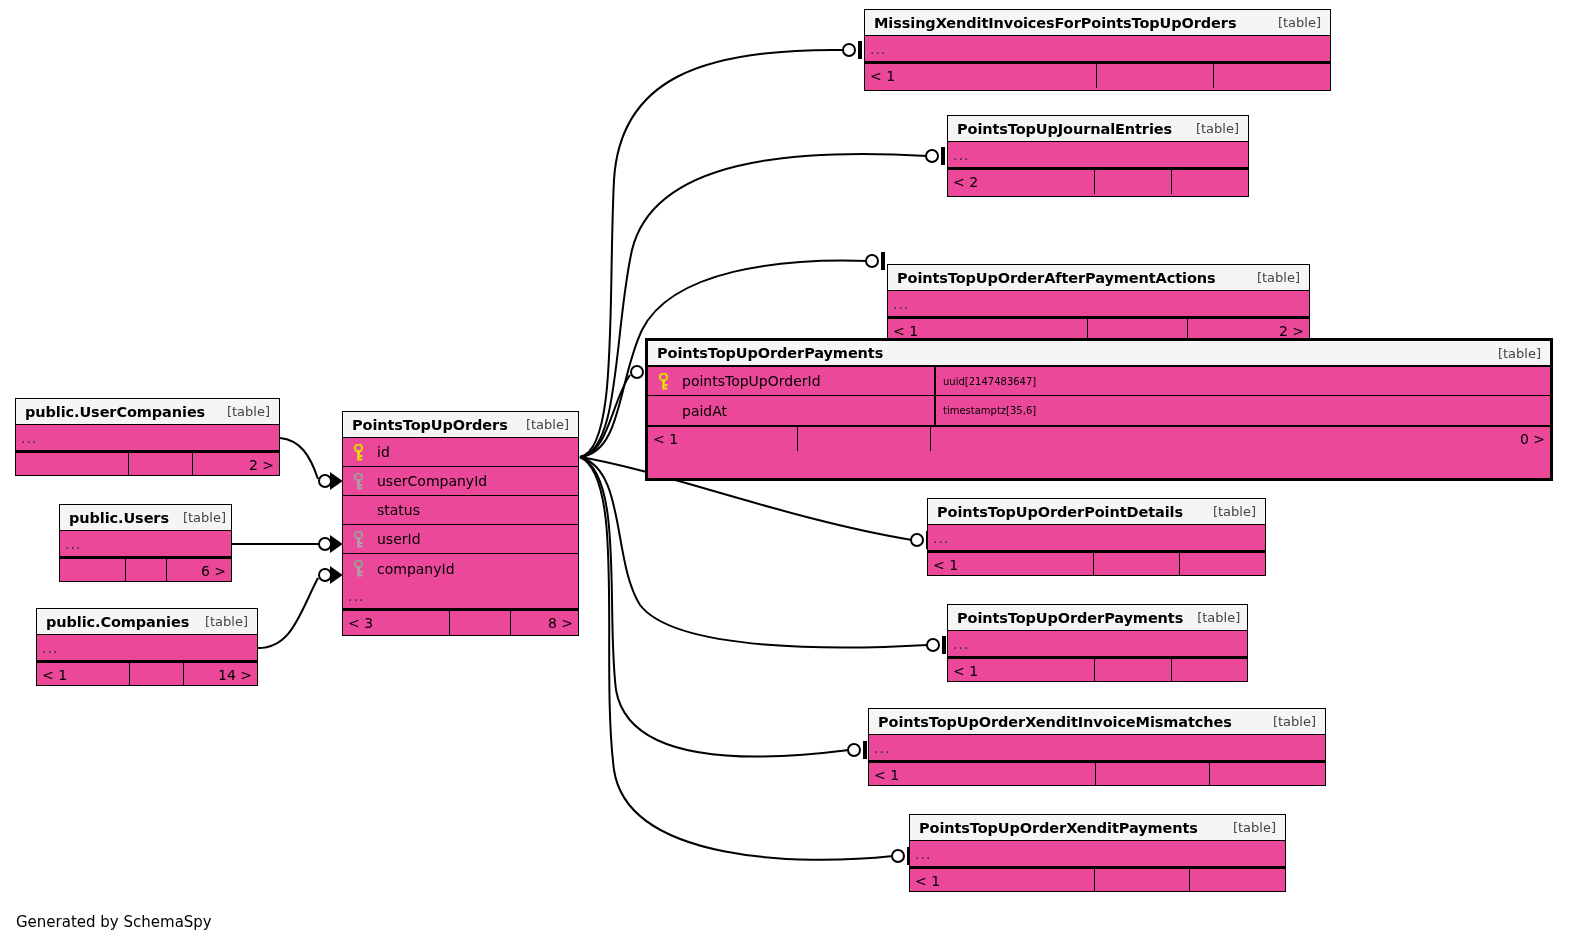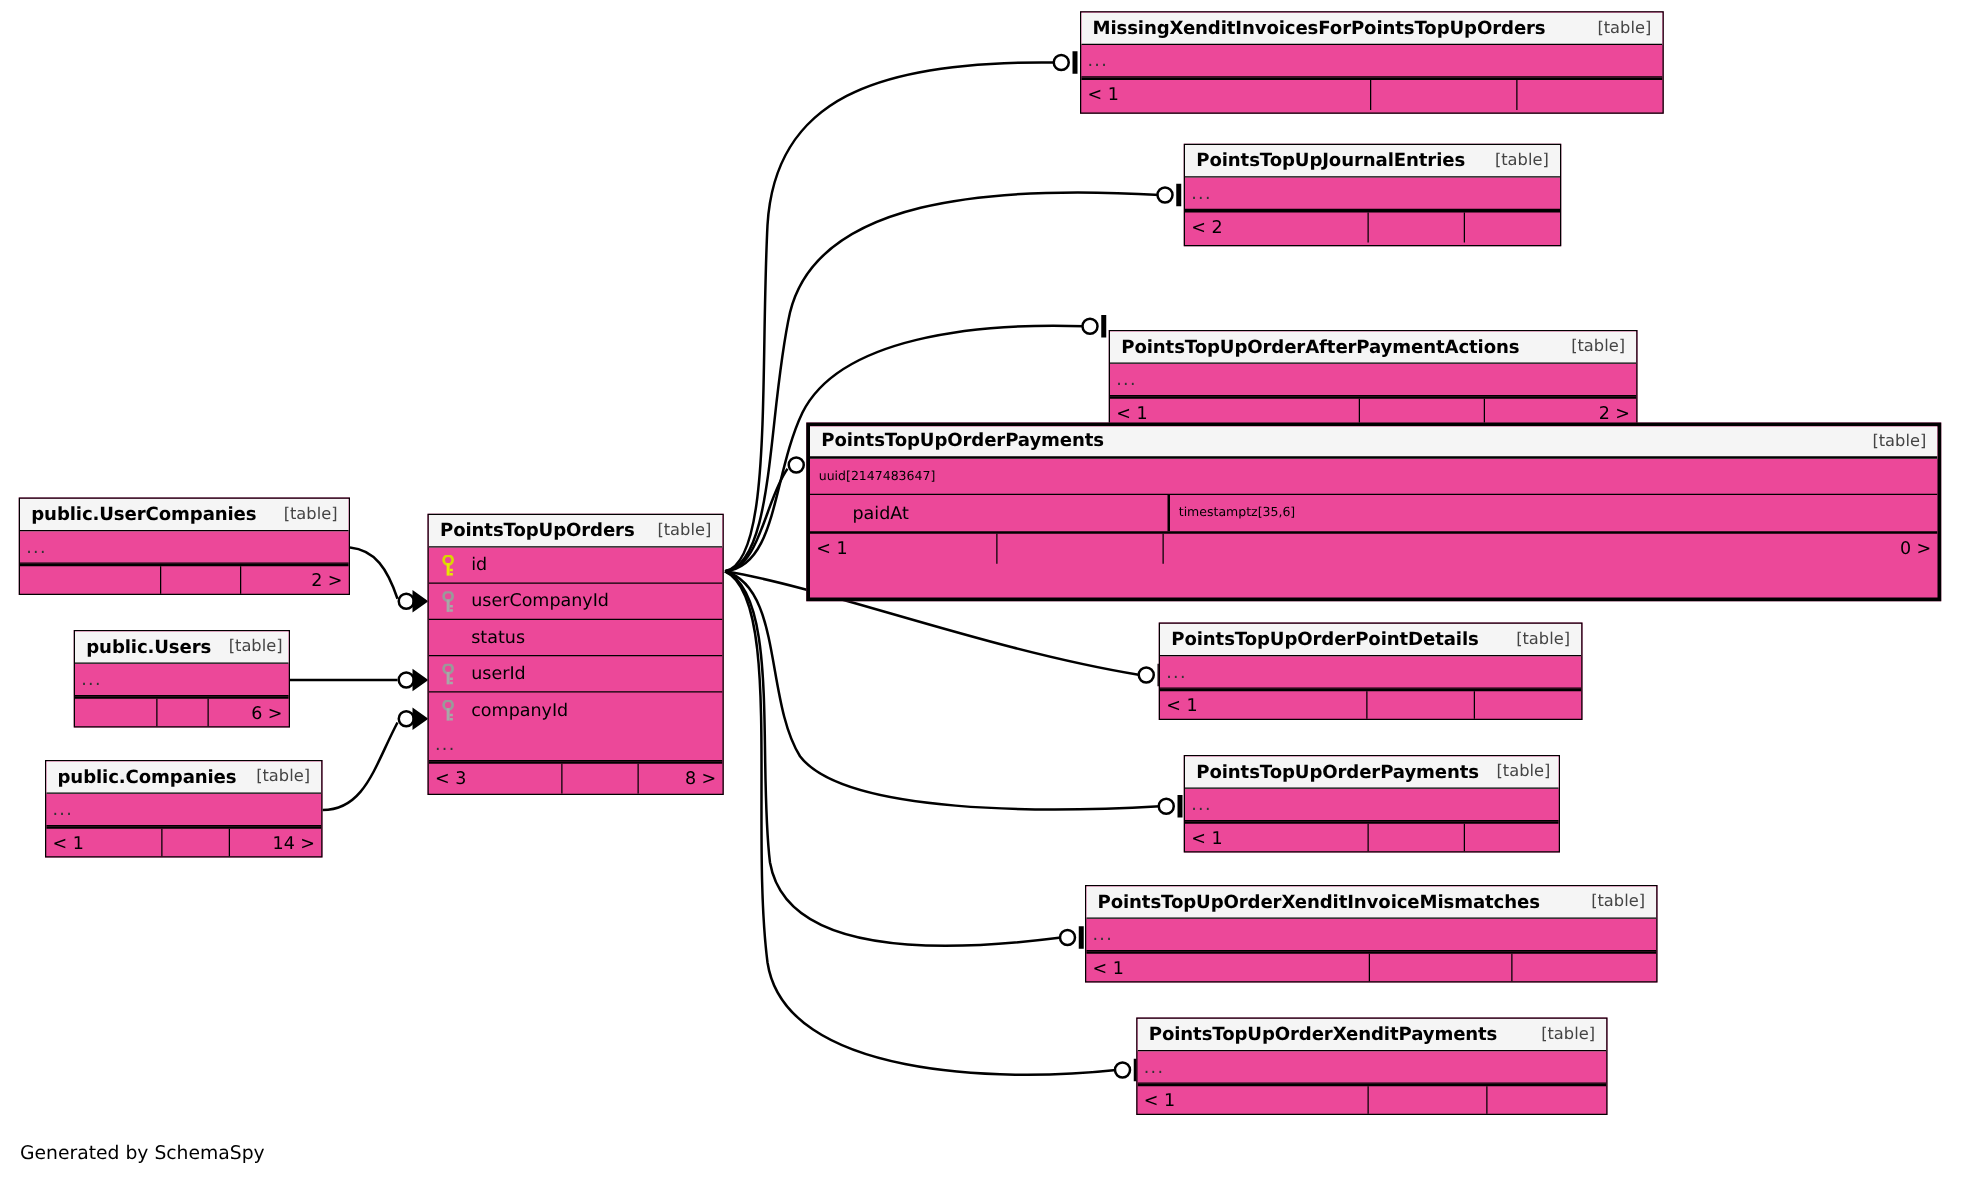--- a/index.html
+++ b/index.html
@@ -222,20 +222,31 @@
   </div>
 
   <div class="table-node focus" style="left:645px;top:326px;width:908px;height:143px;margin-top:12px;">
     <div class="tbl-header">
       <span class="tbl-name">PointsTopUpOrderPayments</span>
       <span class="tbl-tag">[table]</span>
     </div>
     <div class="tbl-rows">
 
       <div class="col-row has-divider">
+        <div class="col-namecell">
+          <span class="col-key">
+            <svg class="keyicon" width="11" height="17" viewBox="0 0 11 17" xmlns="http://www.w3.org/2000/svg">
+              <circle cx="5.5" cy="4" r="3.6" fill="none" stroke="#d8d800" stroke-width="2.2"></circle>
+              <rect x="4.3" y="6.5" width="2.4" height="10" fill="#e8e800"></rect>
+              <rect x="6.7" y="11" width="2.6" height="2" fill="#e8e800"></rect>
+              <rect x="6.7" y="14.4" width="2.6" height="2" fill="#e8e800"></rect>
+            </svg>
+          </span>
+          <span class="col-name">pointsTopUpOrderId</span>
+        </div>
         <div class="col-type">uuid[2147483647]</div>
       </div>
 
 
       <div class="col-row has-divider">
         <div class="col-namecell">
           <span class="col-key"></span>
           <span class="col-name">paidAt</span>
         </div>
         <div class="col-type">timestamptz[35,6]</div>

